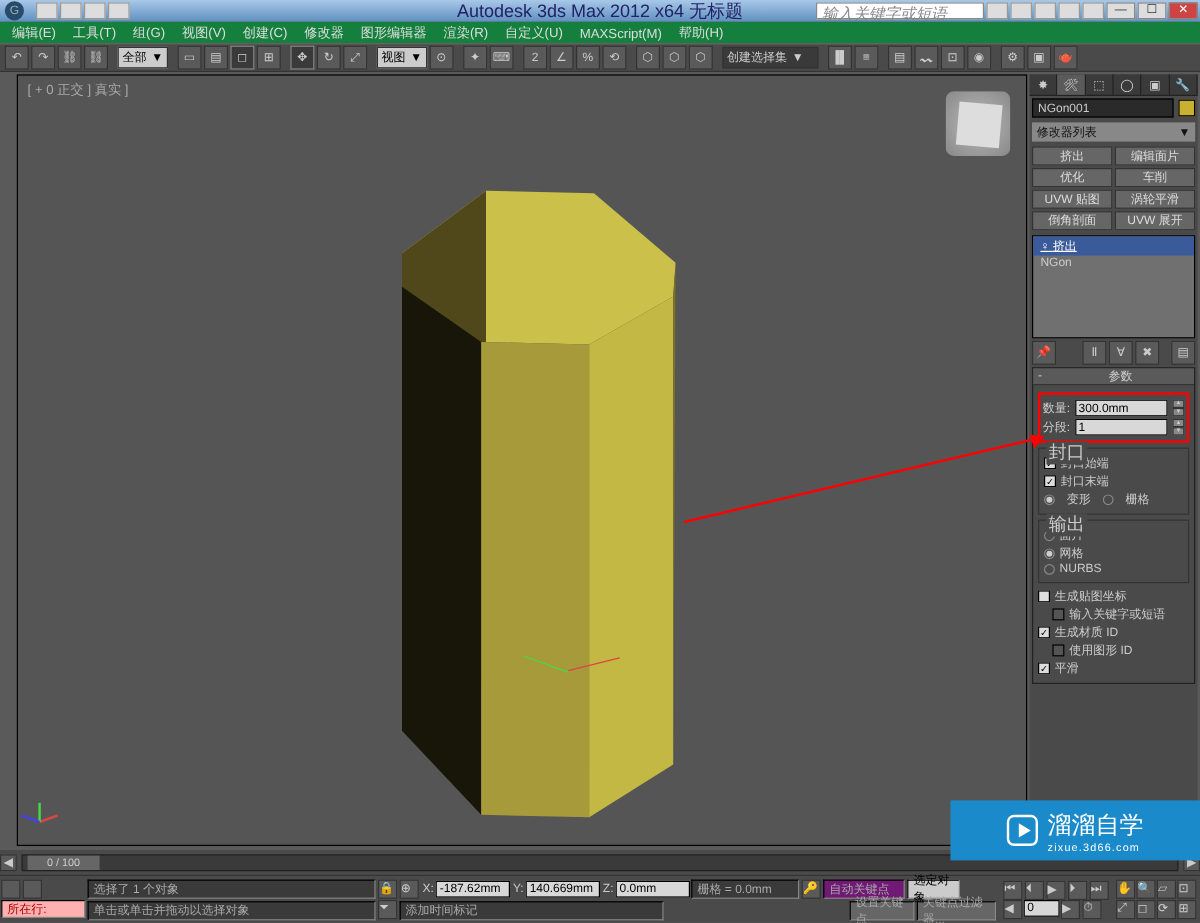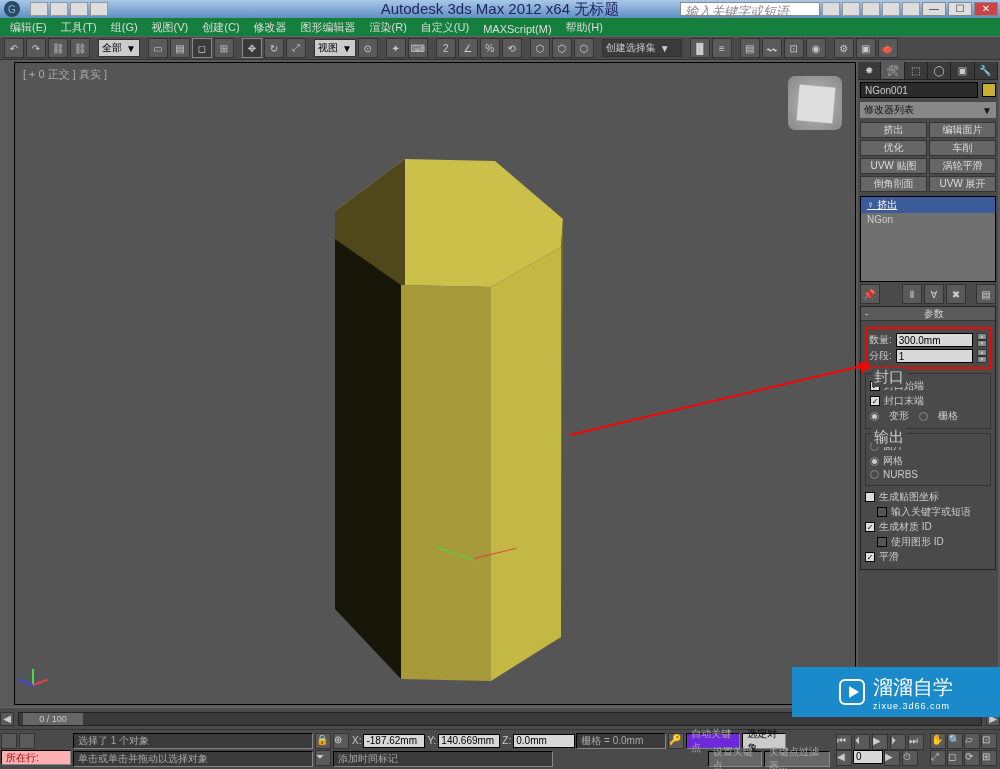--- a/index.html
+++ b/index.html
@@ -363,21 +363,21 @@
       <div class="btn">🔒</div>
       <div class="btn">⊕</div>
       <span style="margin:0 2px">X:</span>
         <input class="coord-input" value="-187.62mm" style="">
       <span style="margin:0 2px">Y:</span>
         <input class="coord-input" value="140.669mm" style="">
       <span style="margin:0 2px">Z:</span>
         <input class="coord-input" value="0.0mm" style="">
       <div class="status-section" style="width:90px">栅格 = 0.0mm</div>
       <div class="btn">🔑</div>
-      <div class="status-section" style="width:54px;background:#6d28d9">自动关键点</div>
+      <div class="status-section" style="width:68px;background:#701a75">自动关键点</div>
       <div class="status-section" style="width:44px;background:#ccc;color:#000">选定对象</div>
     </div>
     <div style="display:flex;">
       <div class="status-section" style="width:240px">单击或单击并拖动以选择对象</div>
       <div class="btn">⏷</div>
       <div class="status-section" style="width:220px">添加时间标记</div>
       <div style="flex:1"></div>
       <div class="status-section" style="width:54px;background:#666">设置关键点</div>
       <div class="status-section" style="width:66px;background:#666">关键点过滤器...</div>
     </div>

